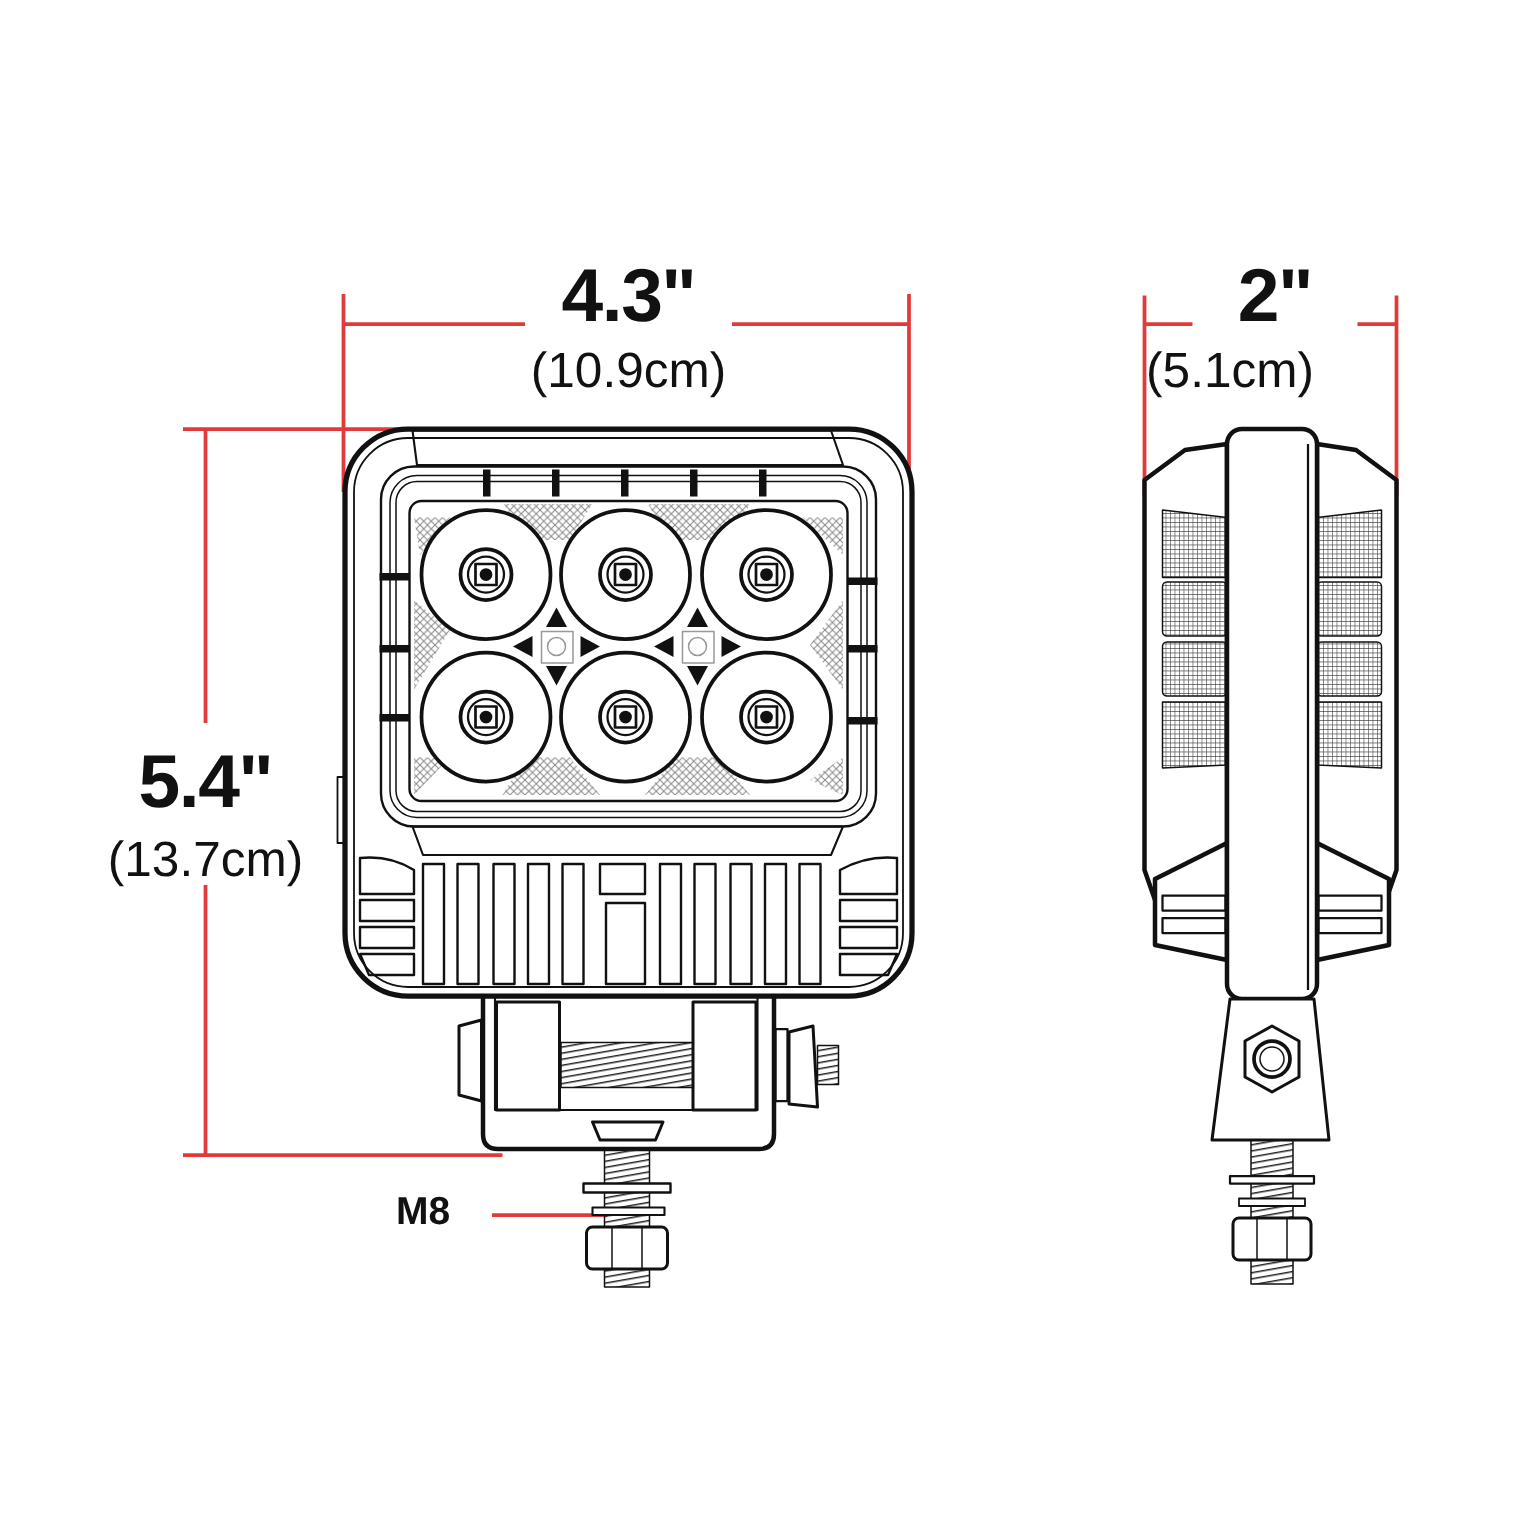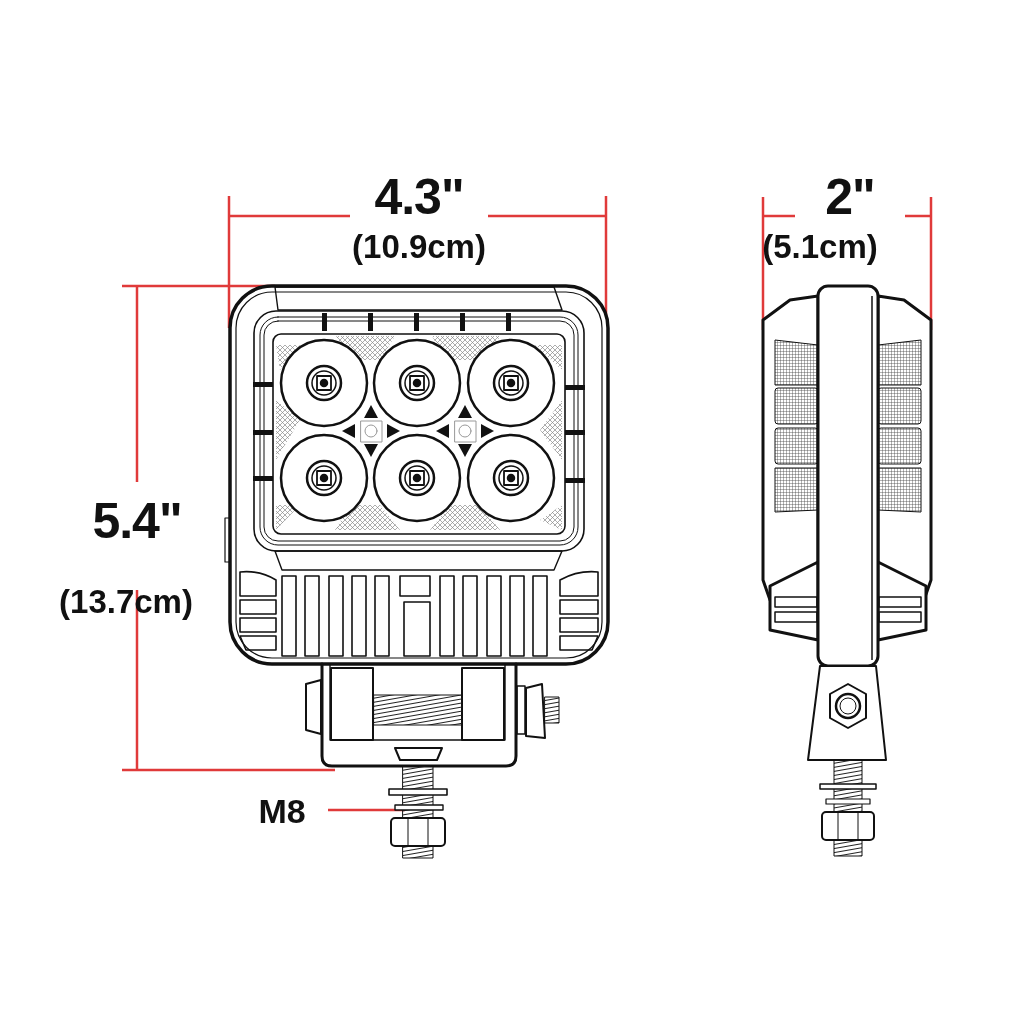--- a/index.html
+++ b/index.html
@@ -2,22 +2,22 @@
 <html><head>
 <meta charset="utf-8">
 <style>
   html, body { margin: 0; padding: 0; background: #ffffff; }
   body { width: 1024px; height: 1024px; position: relative; overflow: hidden;
          font-family: "Liberation Sans", "DejaVu Sans", sans-serif; }
   #drawing { position: absolute; left: 0; top: 0; }
   .dim-label { position: absolute; color: #111; text-align: center; font-weight: bold;
                font-family: "Liberation Sans", "DejaVu Sans", sans-serif; line-height: 1; }
   .big { font-size: 50px; letter-spacing: -1px; }
-  .small { font-size: 33px; font-weight: bold; }
-  .m8 { font-size: 34px; }
+  .small { font-size: 33px; font-weight: normal; }
+  .m8 { font-size: 26px; }
 </style>
 </head>
 <body>
 
 <svg id="drawing" width="1024" height="1024" viewBox="0 0 1024 1024" xmlns="http://www.w3.org/2000/svg">
   <defs>
     <pattern id="mesh" width="5" height="5" patternUnits="userSpaceOnUse">
       <path d="M0 0 L5 5 M5 0 L0 5" stroke="#8a8a8a" stroke-width="0.7"></path>
     </pattern>
     <pattern id="grid" width="3" height="3" patternUnits="userSpaceOnUse">
@@ -246,15 +246,15 @@
   </g>
 </svg>
 
 <div class="dim-label big" style="left:350px; top:172px; width:138px;">4.3"</div>
 <div class="dim-label small" style="left:330px; top:230px; width:178px;">(10.9cm)</div>
 
 <div class="dim-label big" style="left:800px; top:172px; width:100px;">2"</div>
 <div class="dim-label small" style="left:750px; top:230px; width:140px;">(5.1cm)</div>
 
 <div class="dim-label big" style="left:72px; top:496px; width:130px;">5.4"</div>
-<div class="dim-label small" style="left:41px; top:556px; width:170px;margin-top:29px;">(13.7cm)</div>
+<div class="dim-label small" style="left:52px; top:556px; width:170px;">(13.7cm)</div>
 
 <div class="dim-label m8" style="left:252px; top:794px; width:60px;">M8</div>
 
 </body></html>

